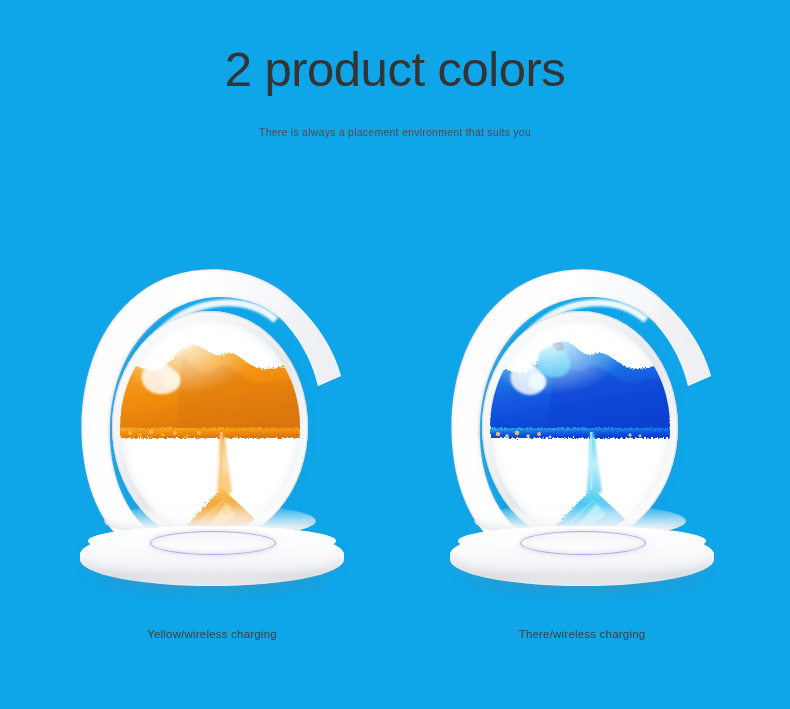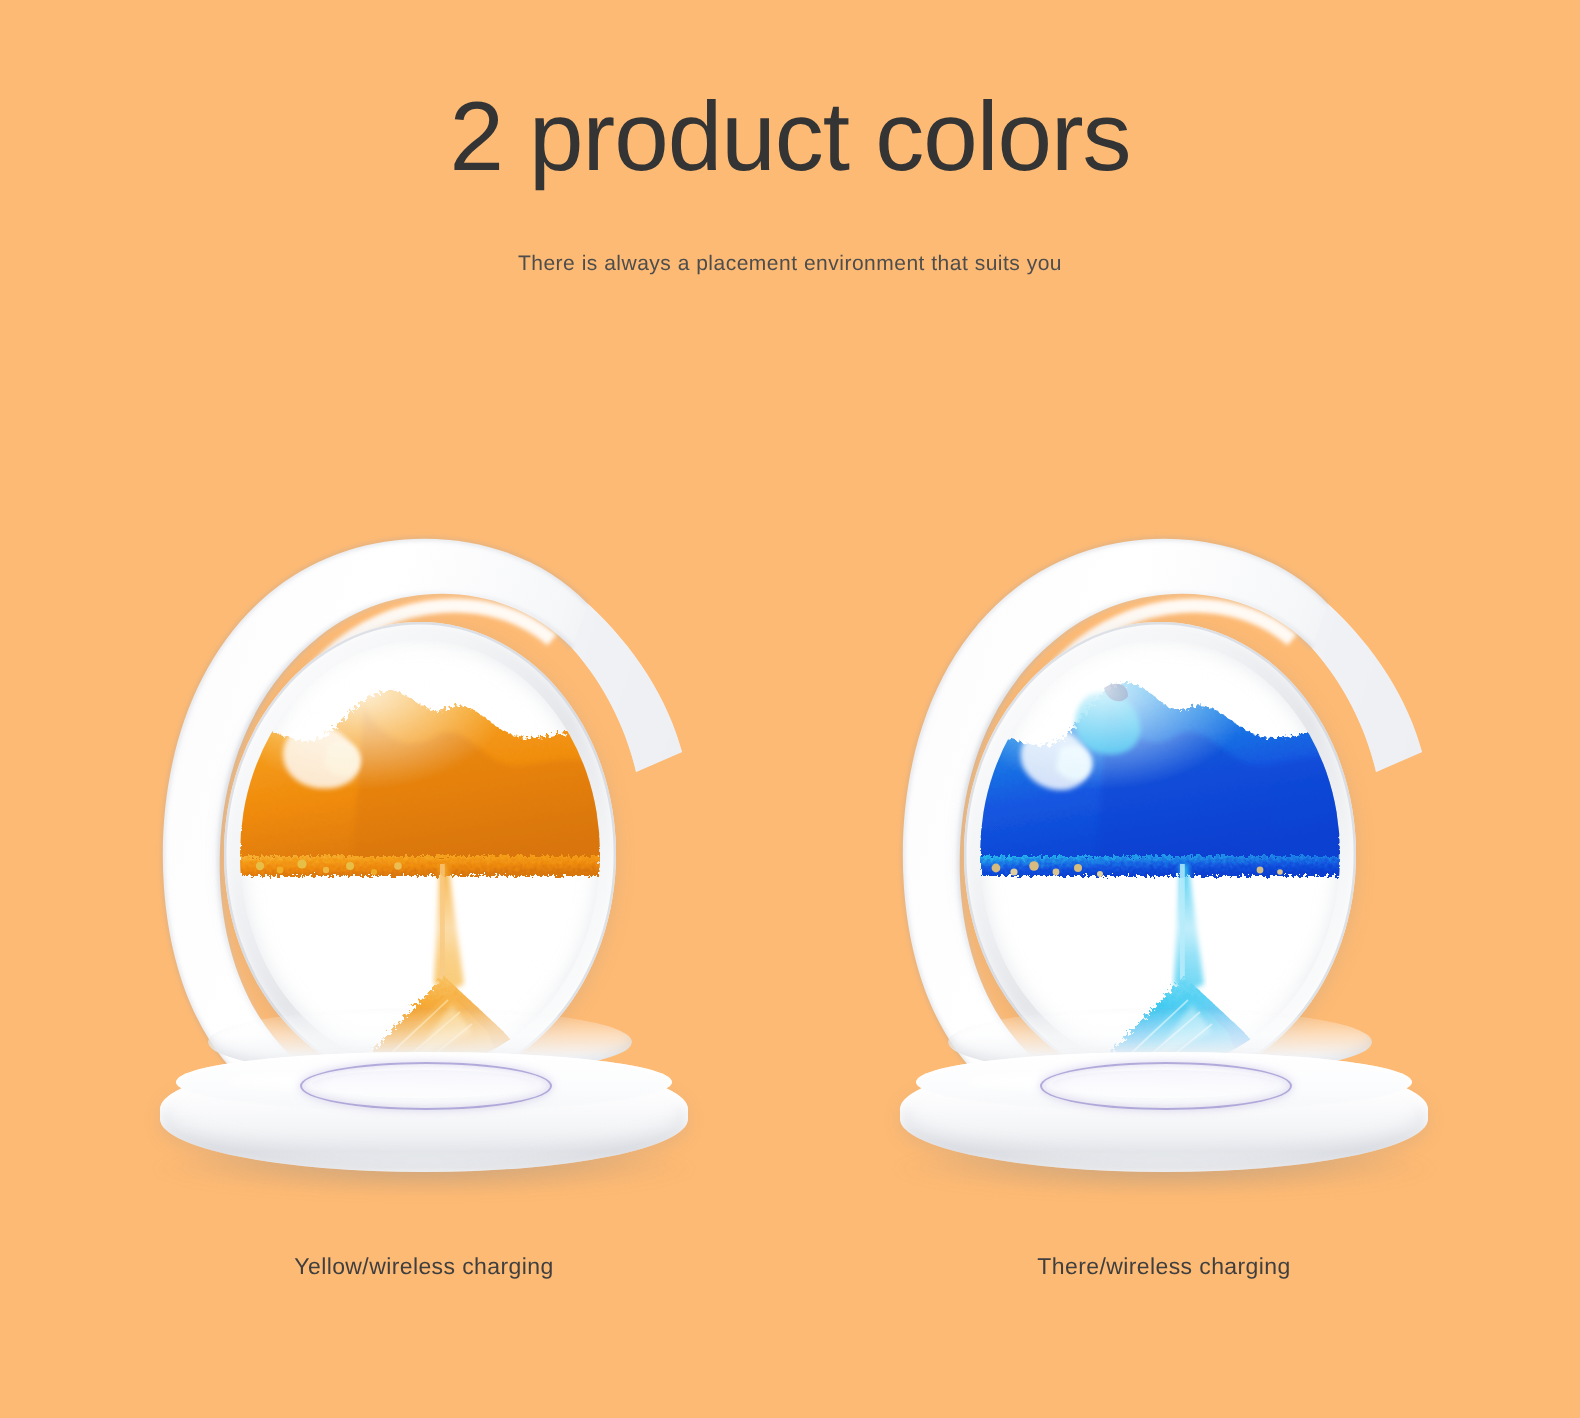--- a/index.html
+++ b/index.html
@@ -12,21 +12,21 @@
     height: 709px;
     position: relative;
     overflow: hidden;
     font-family: "Liberation Sans", sans-serif;
     -webkit-font-smoothing: antialiased;
   }
 
   .page {
     position: absolute;
     inset: 0;
-    background: #fdba74;
+    background: #0ea5e9;
   }
 
   
   .header {
     position: absolute;
     top: 0; left: 0; right: 0;
     text-align: center;
   }
   .title {
     margin: 0;

